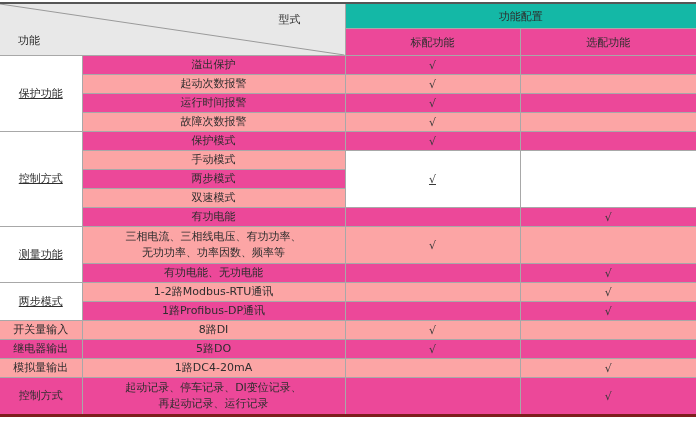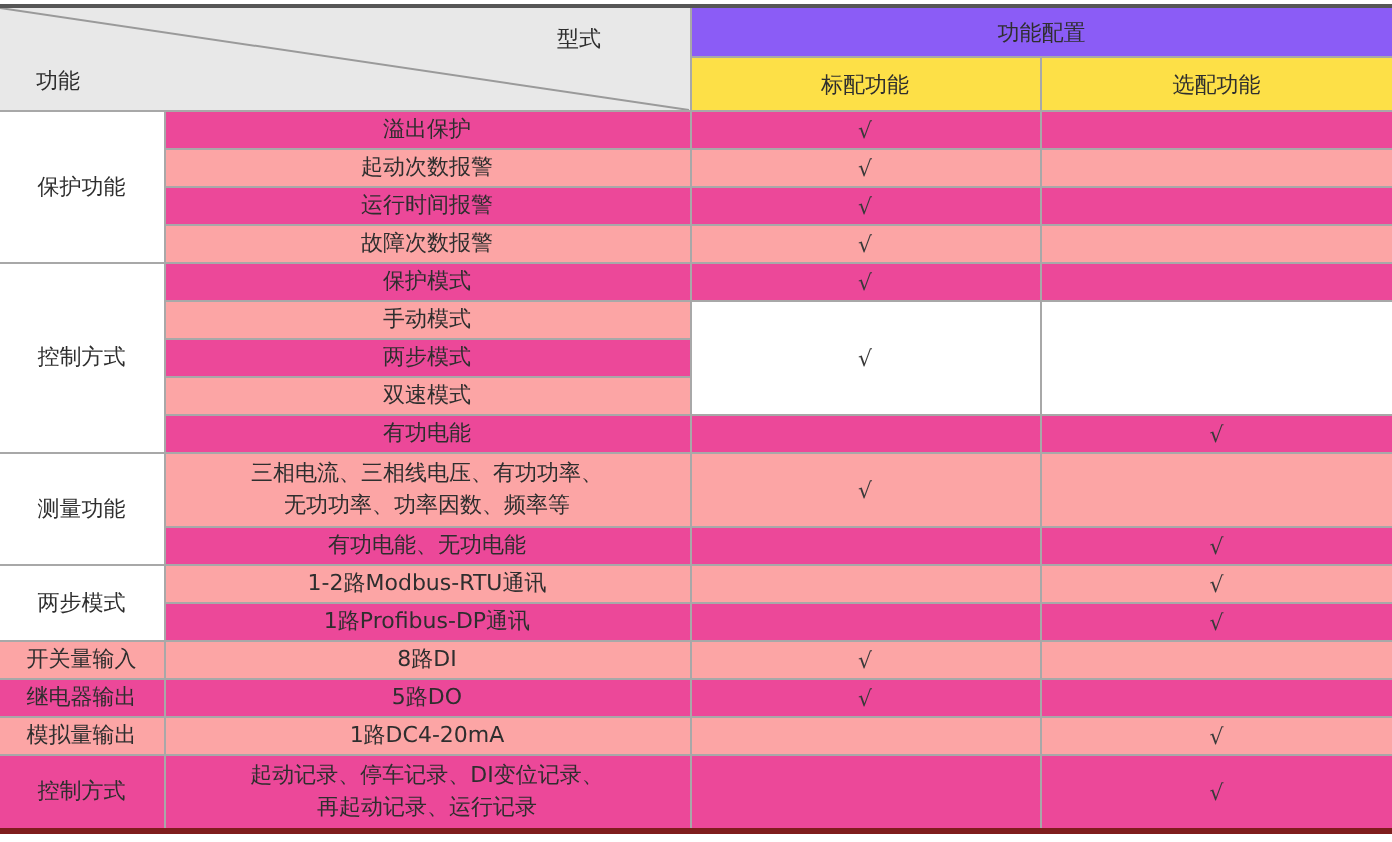--- a/index.html
+++ b/index.html
@@ -16,31 +16,31 @@
     font-size:11px;color:#2e2e2e;
   }
   .spec td,.spec th{
     border:1px solid #a8a8a8;
     text-align:center;vertical-align:middle;
     padding:0 4px;font-weight:normal;
     overflow:hidden;
   }
   .spec tr>*:first-child{border-left:none;}
   .spec tr>*:last-child{border-right:none;}
-  thead th.h1{height:24px;background:#8b5cf6;}
-  thead th.h2{height:26px;background:#fde047;}
+  thead th.h1{height:24px;background:#14b8a6;}
+  thead th.h2{height:26px;background:#ec4899;}
   td.corner{background:#e8e8e8;position:relative;padding:0;}
   td.corner svg{position:absolute;left:0;top:0;width:100%;height:100%;display:block;}
   td.corner .lbl{position:absolute;font-size:11px;color:#2e2e2e;}
   td.corner .t{top:8px;right:44px;}
   td.corner .b{bottom:7px;left:18px;}
   tbody td{height:18px;background:#ec4899;}
   tr.tall2 td{height:36px;}
   tr.stripe>td{background:#fca5a5;}
-  td.wbg{background:#ffffff !important;}
+  td.wbg{background:#ffffff !important;text-decoration:underline;}
   td.fn{white-space:pre-line;line-height:1.45;}
   td.g{white-space:pre-line;line-height:1.45;}
   td.ck{color:#3a3a3a;}
 </style>
 </head>
 <body>
 
 <table class="spec">
   <colgroup>
     <col style="width:82px">

